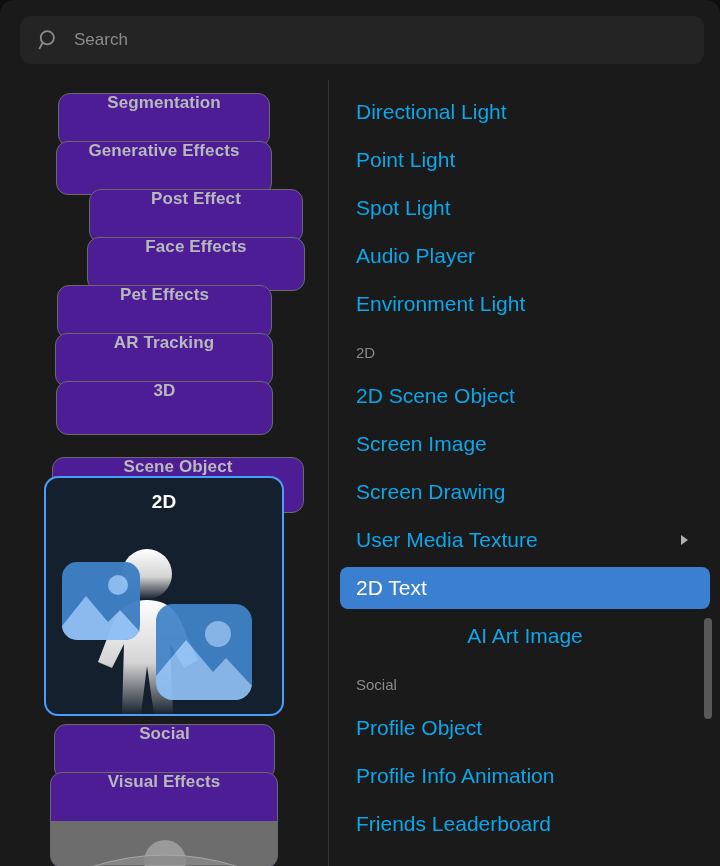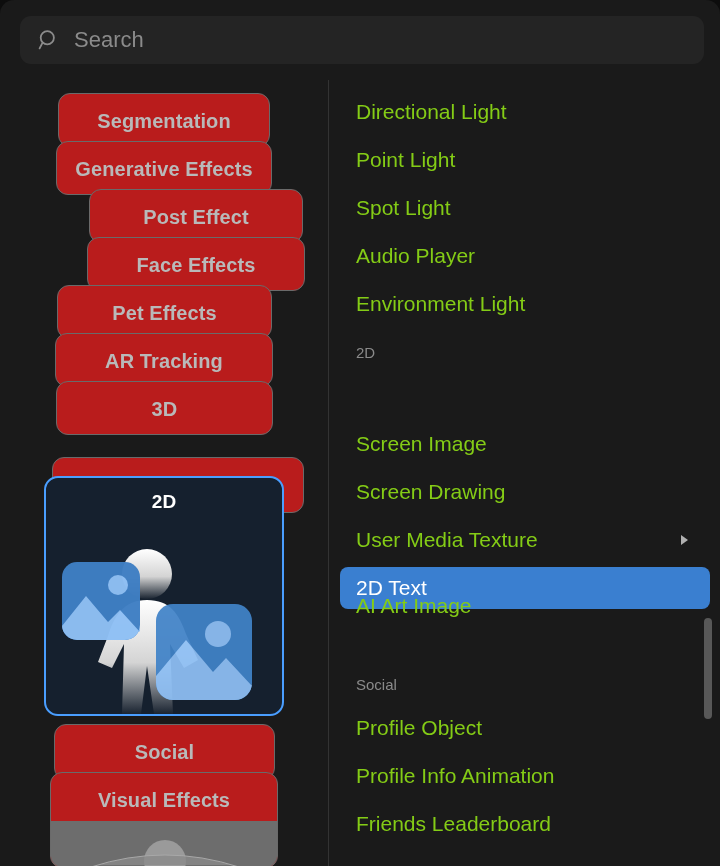--- a/index.html
+++ b/index.html
@@ -39,21 +39,21 @@
     flex: 0 0 22px;
     margin-right: 14px;
   }
   .search-input {
     flex: 1;
     background: transparent;
     border: none;
     outline: none;
     color: #ef4444;
     font-family: "Liberation Sans", sans-serif;
-    font-size: 22px;
+    font-size: 17px;
   }
   .search-input::placeholder { color: #8b8b8b; }
 
   
   .body-area {
     position: absolute;
     left: 0; top: 72px;
     width: 720px;
     height: 794px;
   }
@@ -70,29 +70,29 @@
   .sidebar {
     position: absolute;
     left: 0; top: 0;
     width: 328px;
     height: 794px;
     overflow: hidden;
   }
 
   .cat-card {
     position: absolute;
-    background: #b91c1c;
+    background: #4c1d95;
     border: 1px solid #6a6a6a;
     border-radius: 12px;
     color: #b9b9b9;
-    font-size: 20px;
+    font-size: 17px;
     font-weight: bold;
     text-align: center;
     line-height: 1.0;
-    padding-top: 17px;
+    padding-top: 0;
     letter-spacing: 0.1px;
     overflow: hidden;
   }
 
   .cat-card.selected {
     background: #15202e;
     border: 2px solid #4a9eff;
     color: #ffffff;
     border-radius: 14px;
     z-index: 50;
@@ -123,21 +123,21 @@
 
   .list-row {
     position: absolute;
     left: 11px;
     width: 370px;
     height: 42px;
     display: flex;
     align-items: center;
     padding: 0 16px;
     border-radius: 8px;
-    color: #84cc16;
+    color: #0ea5e9;
     font-size: 21px;
     white-space: nowrap;
   }
   .list-row.selected { background: #3a7fd0; color: #ffffff; }
 
   .group-head {
     position: absolute;
     left: 27px;
     color: #8a8a8a;
     font-size: 15px;
@@ -251,34 +251,37 @@
         <div class="list-row" style="top: 115px;">
           <span>Spot Light</span>
         </div>
         <div class="list-row" style="top: 163px;">
           <span>Audio Player</span>
         </div>
         <div class="list-row" style="top: 211px;">
           <span>Environment Light</span>
         </div>
         <div class="group-head" style="top: 270px;">2D</div>
+        <div class="list-row" style="top: 303px;">
+          <span>2D Scene Object</span>
+        </div>
         <div class="list-row" style="top: 351px;">
           <span>Screen Image</span>
         </div>
         <div class="list-row" style="top: 399px;">
           <span>Screen Drawing</span>
         </div>
         <div class="list-row" style="top: 447px;">
           <span>User Media Texture</span>
           <span class="submenu-arrow"></span>
         </div>
         <div class="list-row selected" style="top: 495px;">
           <span>2D Text</span>
         </div>
-        <div class="list-row" style="top: 513px;">
+        <div class="list-row" style="top: 543px; justify-content: center;">
           <span>AI Art Image</span>
         </div>
         <div class="group-head" style="top: 602px;">Social</div>
         <div class="list-row" style="top: 635px;">
           <span>Profile Object</span>
         </div>
         <div class="list-row" style="top: 683px;">
           <span>Profile Info Animation</span>
         </div>
         <div class="list-row" style="top: 731px;">

